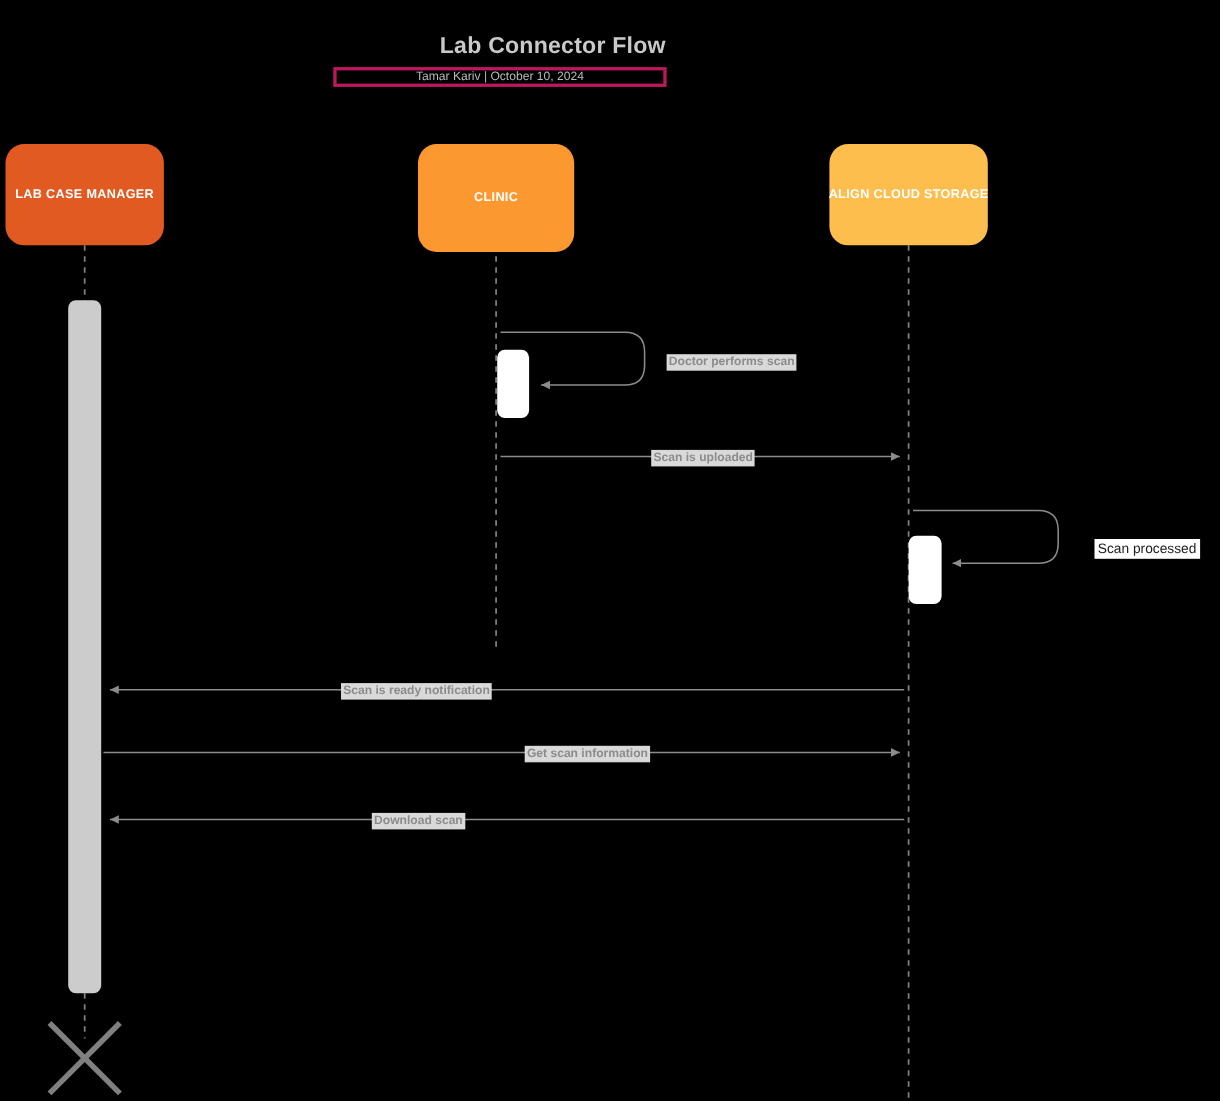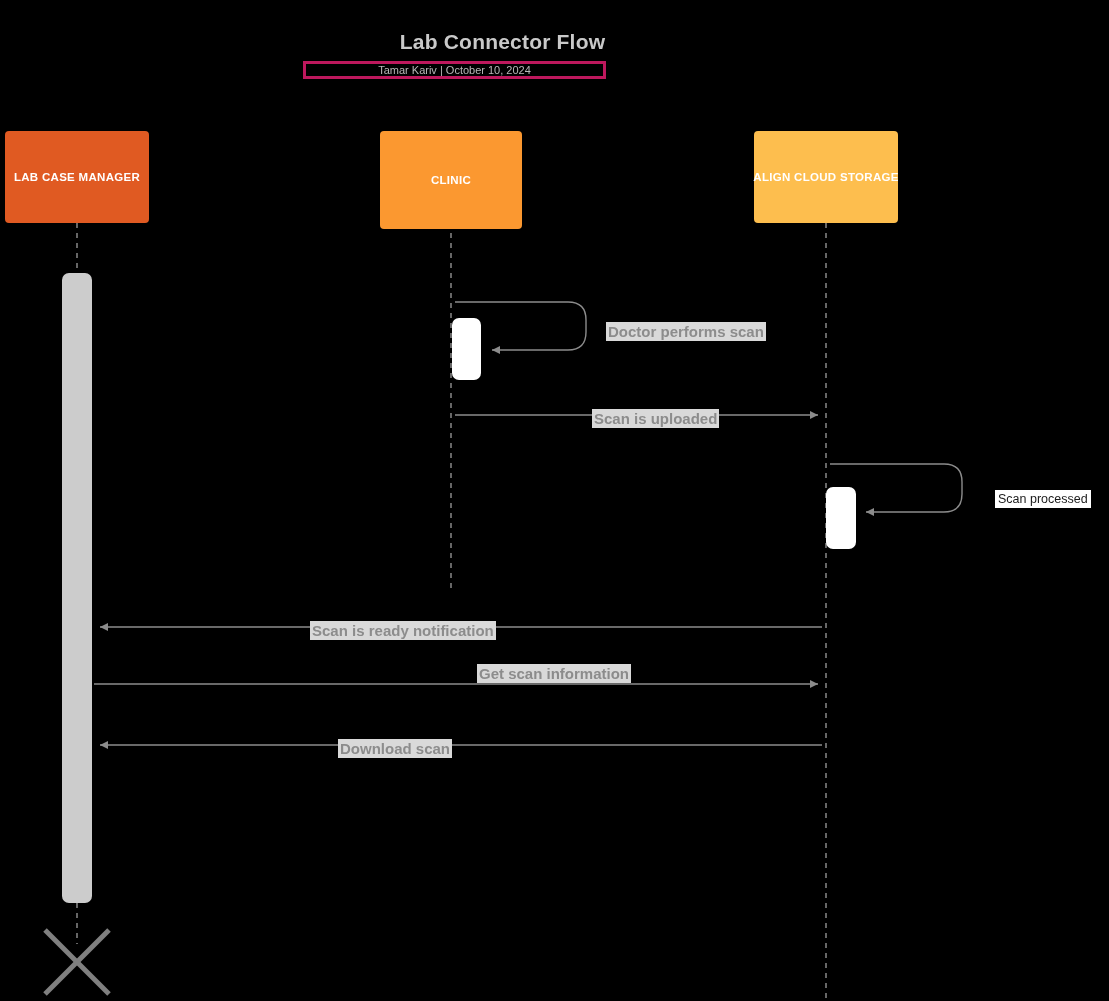--- a/index.html
+++ b/index.html
@@ -54,21 +54,21 @@
   }
   .subtitle-text {
     font-size: 11px;
     color: #b9b9b9;
     white-space: nowrap;
     line-height: 1;
   }
   
   .participant {
     position: absolute;
-    border-radius: 4px;
+    border-radius: 17px;
     display: flex;
     align-items: center;
     justify-content: center;
     box-sizing: border-box;
   }
   .participant-label {
     color: #ffffff;
     font-size: 11.5px;
     font-weight: bold;
     letter-spacing: 0.3px;
@@ -82,21 +82,21 @@
   }
   .activation.gray {
     background: #cccccc;
   }
   .activation.white {
     background: #ffffff;
   }
   
   .msg-label {
     position: absolute;
-    font-size: 15px;
+    font-size: 11px;
     font-weight: bold;
     color: #8c8c8c;
     background: #d9d9d9;
     padding: 1px 2px;
     white-space: nowrap;
     line-height: 1.15;
   }
   .msg-label.plain {
     font-weight: normal;
     color: #1c1c1c;
@@ -167,17 +167,17 @@
   <div class="activation white" style="left:826px; top:487px; width:30px; height:62px;"></div>
 
   <div class="msg-label" style="left:606px; top:322px;">Doctor performs scan</div>
 
   <div class="msg-label" style="left:592px; top:409px;">Scan is uploaded</div>
 
   <div class="msg-label plain" style="left:995px; top:490px;">Scan processed</div>
 
   <div class="msg-label" style="left:310px; top:621px;">Scan is ready notification</div>
 
-  <div class="msg-label" style="left:477px; top:664px;">Get scan information</div>
+  <div class="msg-label" style="left:477px; top:678px;">Get scan information</div>
 
   <div class="msg-label" style="left:338px; top:739px;">Download scan</div>
 
 </div>
 
 </body></html>

